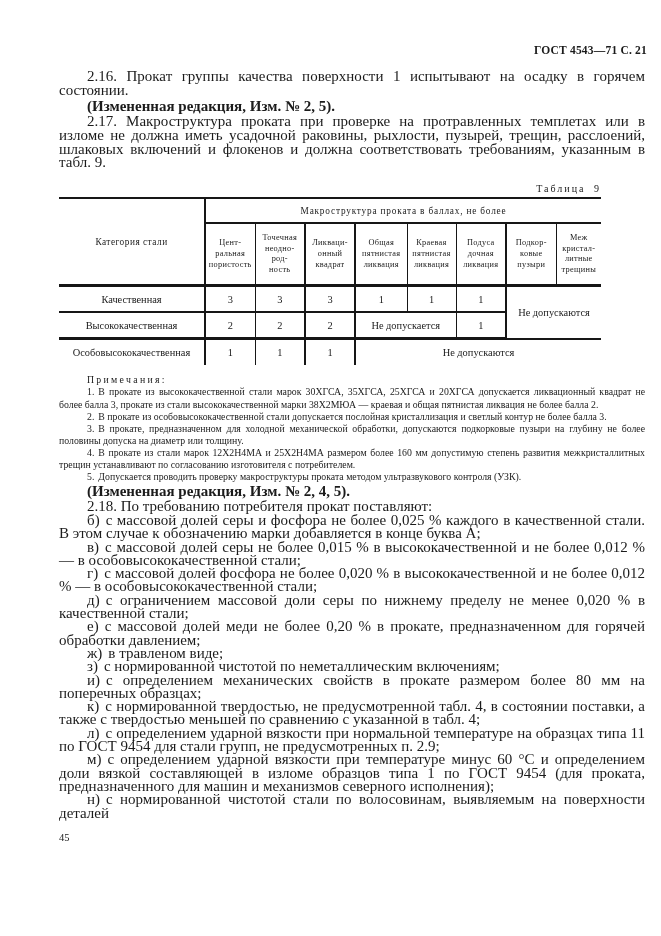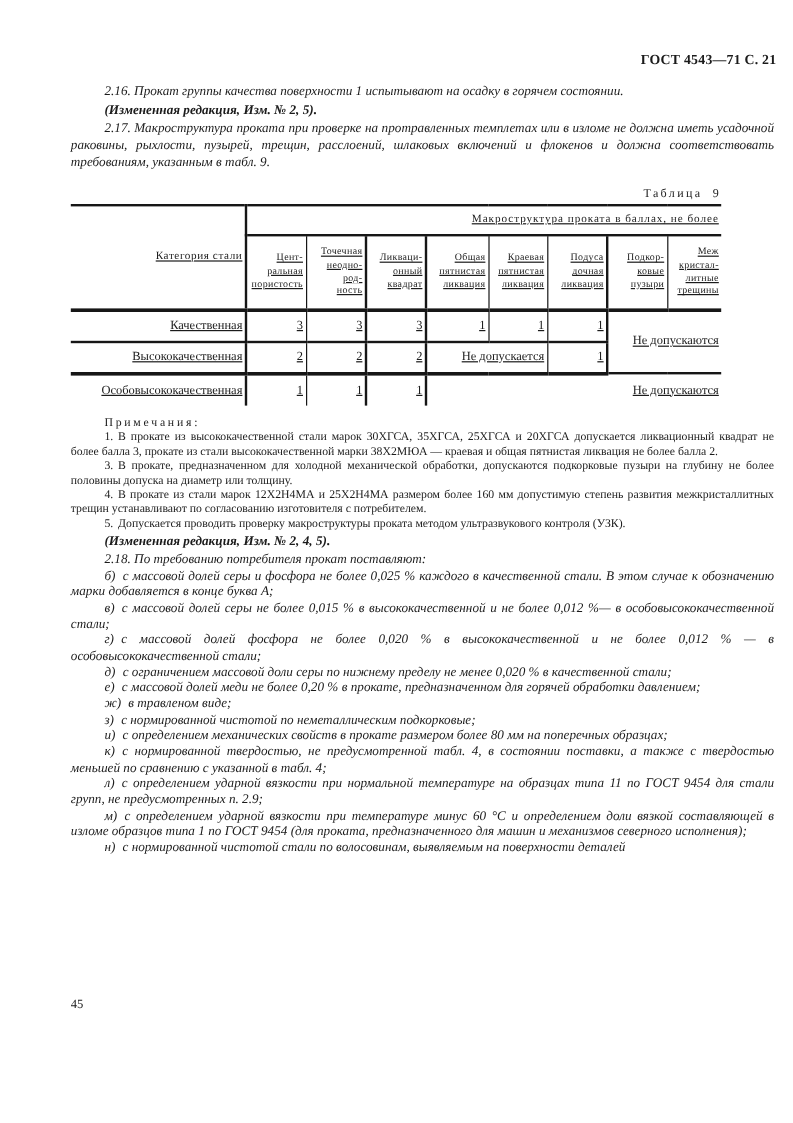--- a/index.html
+++ b/index.html
@@ -14,43 +14,43 @@
 
   .gost-header {
     position:absolute; top:44px; right:14px;
     font-weight:bold; font-size:11.5px; letter-spacing:0.2px;
   }
 
   .content { position:absolute; left:59px; top:70px; width:586px; }
 
   p { margin:0; }
   .body {
-    font-size:11px; line-height:13.9px;
-    text-align:justify; text-indent:28px;font-style:italic;
+    font-size:15px; line-height:13.9px;
+    text-align:justify; text-indent:28px;
   }
   .small {
     font-size:9.8px; line-height:12.1px;
     text-align:justify; text-indent:28px;
   }
   .amend { font-weight:bold; margin-top:2px; margin-bottom:1px; }
   .noteLabel { letter-spacing:2.3px; margin-right:5px; }
   .noteNum { margin-right:4px; }
   .liMarker { margin-right:6px; }
 
   .tbl-caption {
     width:542px; text-align:right;
     font-size:10px; letter-spacing:2px; word-spacing:4px;
     margin-top:13px; margin-bottom:3px; text-indent:0;
   }
 
   table.tbl {
     border-collapse:collapse; table-layout:fixed;
     width:542px; border-top:2px solid #161616;
   }
-  table.tbl td { padding:1px 2px; text-align:right; vertical-align:middle; color:#1b1b1b;text-decoration:underline; }
+  table.tbl td { padding:1px 2px; text-align:center; vertical-align:middle; color:#1b1b1b; }
   td.cat   { border-right:2px solid #161616; border-bottom:3px solid #161616;
              font-size:9.3px; letter-spacing:0.5px; }
   td.banner{ border-bottom:2px solid #161616; font-size:9.3px; letter-spacing:0.8px; height:21px; }
   tr.hdr td{ border-bottom:3px solid #161616; font-size:8.3px; line-height:1.3;
              white-space:pre-line; height:58px; letter-spacing:0.3px; }
   .c3 { border-left:1px solid #161616; }
   .c4 { border-left:2px solid #161616; }
   .c5 { border-left:2px solid #161616; }
   .c6 { border-left:1px solid #161616; }
   .c7 { border-left:1px solid #161616; }
@@ -158,36 +158,37 @@
           <td class="v c3">1</td>
           <td class="v c4">1</td>
           <td class="v c5" colspan="5">Не допускаются</td>
         </tr>
       </tbody>
     </table>
 
     <div class="notes-block">
       <p class="small"><span class="noteLabel">Примечания:</span></p>
       <p class="small"><span class="noteNum">1.</span><span>В прокате из высококачественной стали марок 30ХГСА, 35ХГСА, 25ХГСА и 20ХГСА допускается ликвационный квадрат не более балла 3, прокате из стали высококачественной марки 38Х2МЮА — краевая и общая пятнистая ликвация не более балла 2.</span></p>
+      <p class="small"><span class="noteNum">2.</span><span>В прокате из особовысококачественной стали допускается послойная кристаллизация и светлый контур не более балла 3.</span></p>
       <p class="small"><span class="noteNum">3.</span><span>В прокате, предназначенном для холодной механической обработки, допускаются подкорковые пузыри на глубину не более половины допуска на диаметр или толщину.</span></p>
       <p class="small"><span class="noteNum">4.</span><span>В прокате из стали марок 12Х2Н4МА и 25Х2Н4МА размером более 160 мм допустимую степень развития межкристаллитных трещин устанавливают по согласованию изготовителя с потребителем.</span></p>
       <p class="small"><span class="noteNum">5.</span><span>Допускается проводить проверку макроструктуры проката методом ультразвукового контроля (УЗК).</span></p>
     </div>
 
     <p class="body amend">(Измененная редакция, Изм. № 2, 4, 5).</p>
 
     <p class="body p218">2.18. По требованию потребителя прокат поставляют:</p>
 
     <p class="body li"><span class="liMarker">б)</span><span>с массовой долей серы и фосфора не более 0,025 % каждого в качественной стали. В этом случае к обозначению марки добавляется в конце буква А;</span></p>
     <p class="body li"><span class="liMarker">в)</span><span>с массовой долей серы не более 0,015 % в высококачественной и не более 0,012 %— в особовысококачественной стали;</span></p>
     <p class="body li"><span class="liMarker">г)</span><span>с массовой долей фосфора не более 0,020 % в высококачественной и не более 0,012 % — в особовысококачественной стали;</span></p>
     <p class="body li"><span class="liMarker">д)</span><span>с ограничением массовой доли серы по нижнему пределу не менее 0,020 % в качественной стали;</span></p>
     <p class="body li"><span class="liMarker">е)</span><span>с массовой долей меди не более 0,20 % в прокате, предназначенном для горячей обработки давлением;</span></p>
     <p class="body li"><span class="liMarker">ж)</span><span>в травленом виде;</span></p>
-    <p class="body li"><span class="liMarker">з)</span><span>с нормированной чистотой по неметаллическим подкорковые;</span></p>
+    <p class="body li"><span class="liMarker">з)</span><span>с нормированной чистотой по неметаллическим включениям;</span></p>
     <p class="body li"><span class="liMarker">и)</span><span>с определением механических свойств в прокате размером более 80 мм на поперечных образцах;</span></p>
     <p class="body li"><span class="liMarker">к)</span><span>с нормированной твердостью, не предусмотренной табл. 4, в состоянии поставки, а также с твердостью меньшей по сравнению с указанной в табл. 4;</span></p>
     <p class="body li"><span class="liMarker">л)</span><span>с определением ударной вязкости при нормальной температуре на образцах типа 11 по ГОСТ 9454 для стали групп, не предусмотренных п. 2.9;</span></p>
     <p class="body li"><span class="liMarker">м)</span><span>с определением ударной вязкости при температуре минус 60 °С и определением доли вязкой составляющей в изломе образцов типа 1 по ГОСТ 9454 (для проката, предназначенного для машин и механизмов северного исполнения);</span></p>
     <p class="body li"><span class="liMarker">н)</span><span>с нормированной чистотой стали по волосовинам, выявляемым на поверхности деталей</span></p>
 
   </div>
 
   <div class="page-number">45</div>
 

